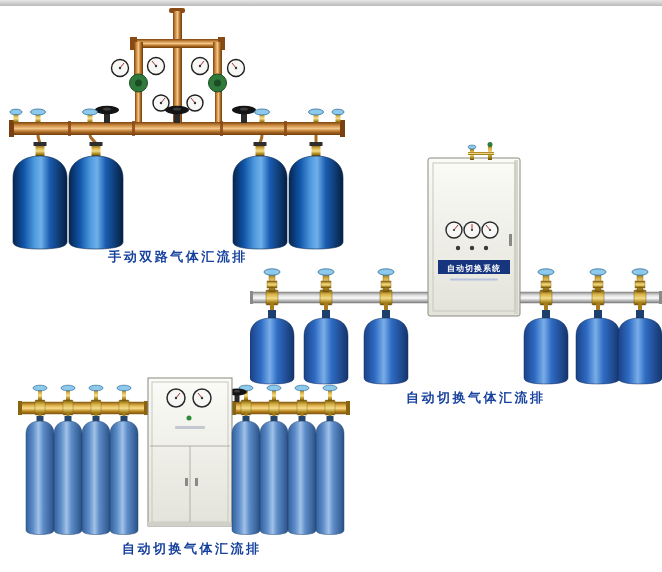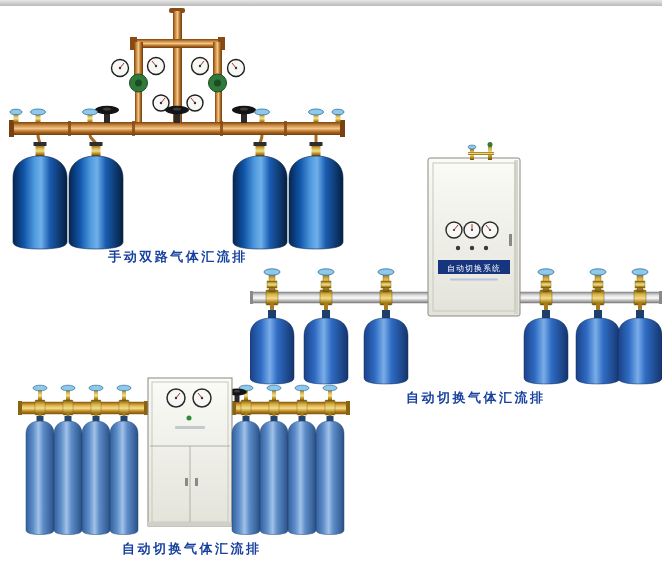--- a/index.html
+++ b/index.html
@@ -1,18 +1,18 @@
 <!DOCTYPE html>
 <html><head>
 <meta charset="utf-8">
 <style>
   * { margin:0; padding:0; box-sizing:border-box; }
   html,body { background:#ffffff; font-family:"DejaVu Sans","Liberation Sans",sans-serif; }
   .canvas { position:relative; width:662px; height:572px; background:#ffffff; overflow:hidden; }
-  .product { position:absolute; }
+  .product { position:absolute;font-weight:bold; }
   .caption {
     position:absolute;
     font-size:13px;
     font-weight:bold;
     color:#17419e;
     letter-spacing:2.5px;
     white-space:nowrap;
     font-family:"DejaVu Sans","Liberation Sans",sans-serif;
   }
   .caption.centered { text-align:center; }

